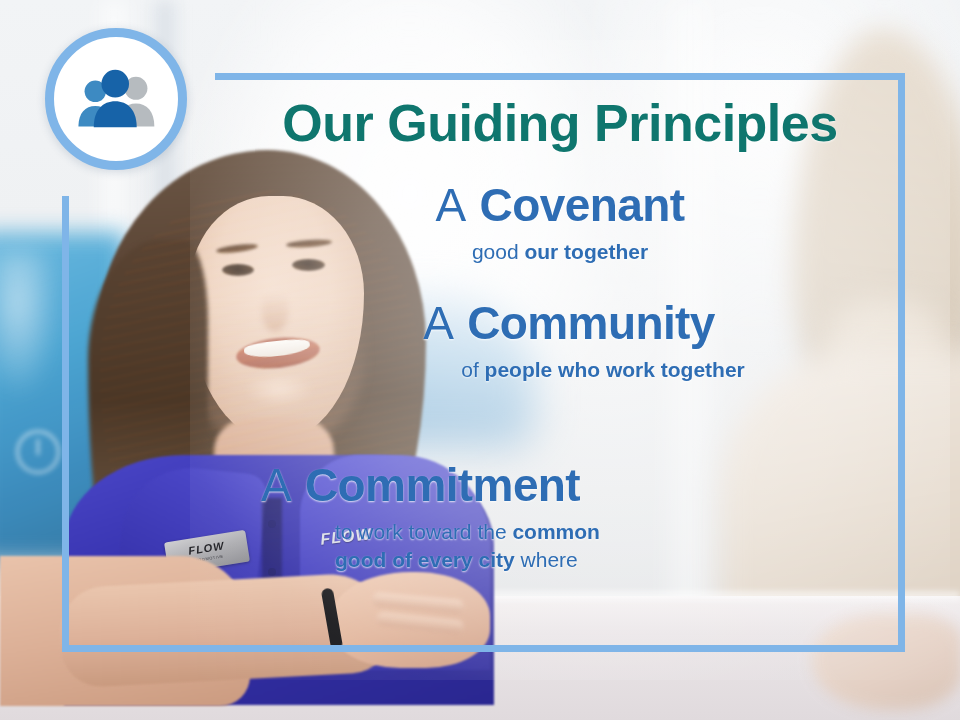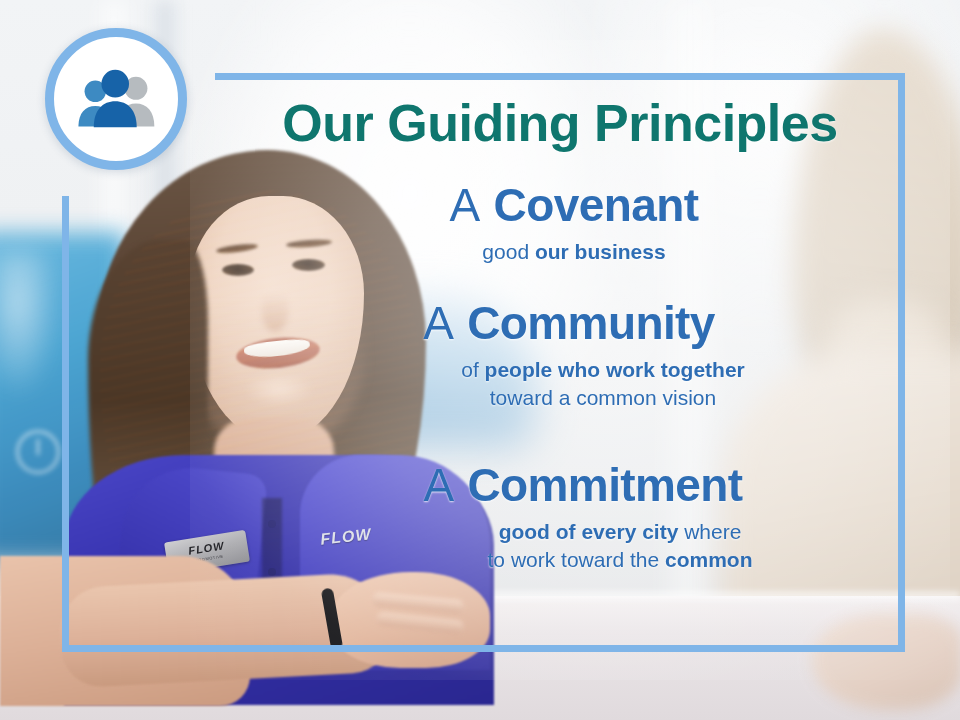--- a/index.html
+++ b/index.html
@@ -348,26 +348,26 @@
   .big .word { font-weight:bold; letter-spacing:-.6px; }
 
   .sub {
     font-size:21px; line-height:1.32; font-weight:400;
     text-shadow:0 1px 2px rgba(255,255,255,.8);
     margin-top:9px;
   }
   .sub b { font-weight:bold; }
 
   
-  #block-covenant   { left:229px; top:182px; width:690px; text-align:center; }
+  #block-covenant   { left:215px; top:182px; width:690px; text-align:center; }
   
   #block-community  { left:224px; top:300px; width:690px; text-align:center; }
   #block-community .sub { padding-left:68px; }
   
-  #block-commitment { left:215px; top:462px; width:690px; text-align:center; }
+  #block-commitment { left:215px; top:462px; width:690px; }
   #block-commitment .big { padding-left:46px; }
   #block-commitment .sub { padding-left:120px; }
 </style>
 </head>
 <body>
 
 <div class="poster">
 
   <div class="photo">
     <div class="bg-room"></div>
@@ -451,39 +451,38 @@
   </div>
 
   <div class="title">Our Guiding Principles</div>
 
   <div class="block" id="block-covenant">
     <div class="big">
       <span class="lead">A</span>
       <span class="word">Covenant</span>
     </div>
     <div class="sub">
-        <div><span>good </span><b>our business</b></div>
+        <div><span>good </span><b>our together</b></div>
       </div>
   </div>
 
   <div class="block" id="block-community">
     <div class="big">
       <span class="lead">A</span>
       <span class="word">Community</span>
     </div>
     <div class="sub">
         <div><span>of </span><b>people who work together</b></div>
-        <div><span>toward a common vision</span></div>
       </div>
   </div>
 
   <div class="block" id="block-commitment">
     <div class="big">
       <span class="lead">A</span>
       <span class="word">Commitment</span>
     </div>
     <div class="sub">
+        <div><span>to work toward the </span><b>common</b></div>
         <div><b>good of every city</b><span> where</span></div>
-        <div><span>to work toward the </span><b>common</b></div>
       </div>
   </div>
 
 </div>
 
 </body></html>

